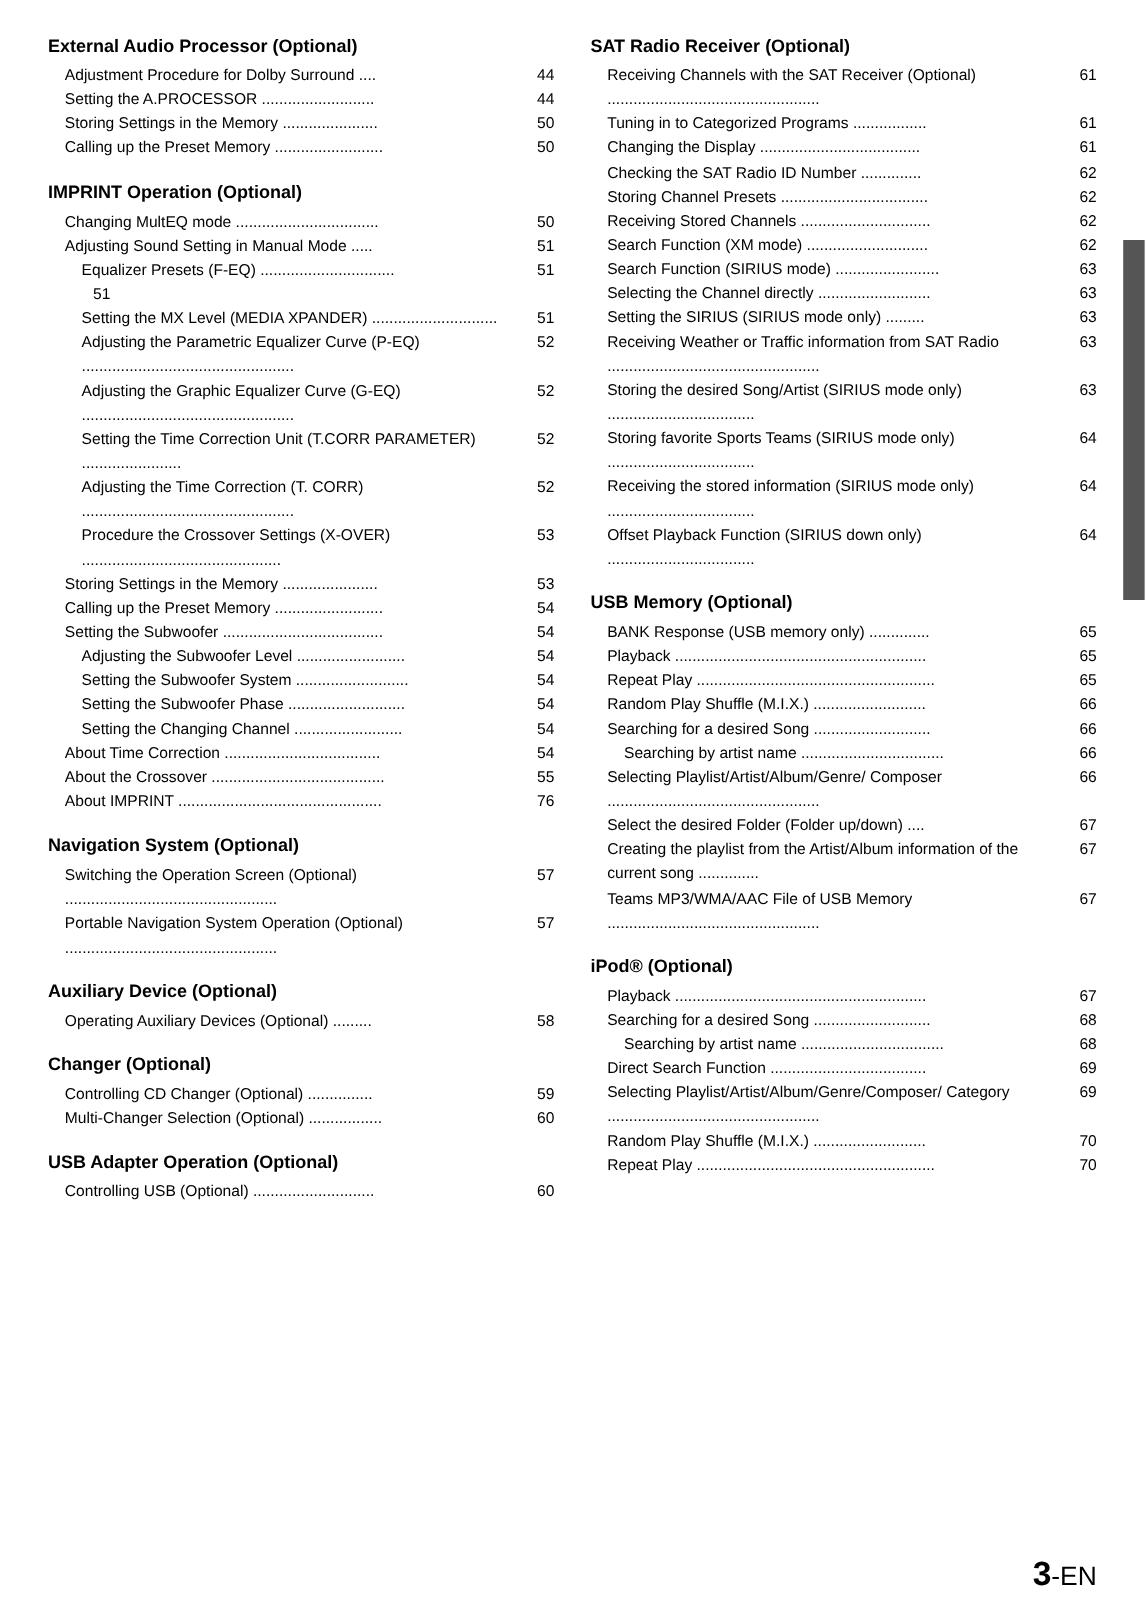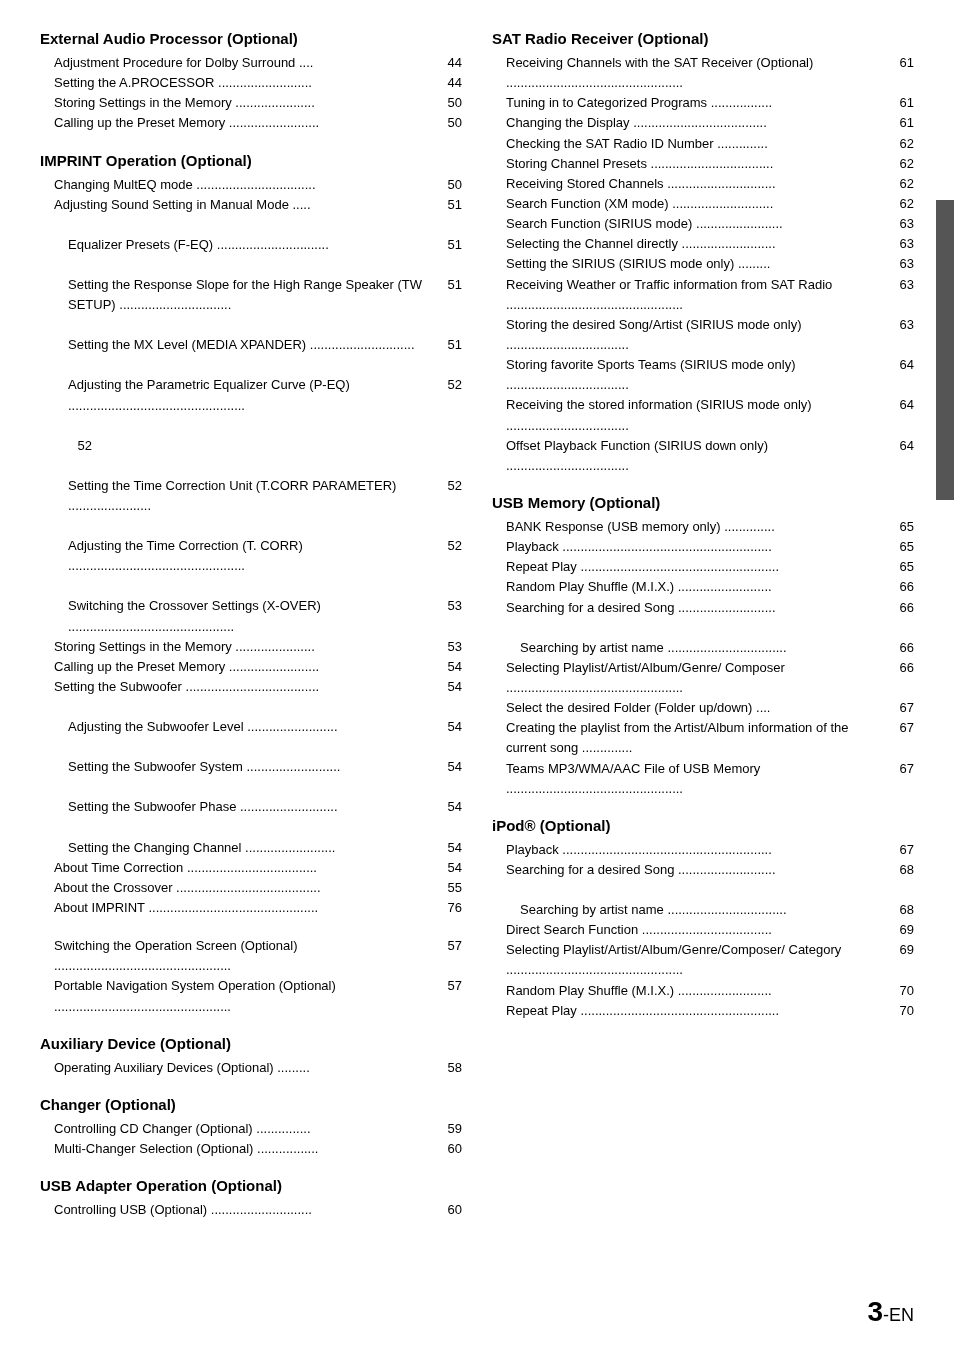--- a/index.html
+++ b/index.html
@@ -39,33 +39,33 @@
     .toc-entry .entry-text {
       flex: 1;
       padding-right: 4px;
     }
     .toc-entry .page-num {
       white-space: nowrap;
       min-width: 24px;
       text-align: right;
     }
     .indent-1 { padding-left: 14px; }
-    .indent-2 { padding-left: 28px; margin-top: 20px; }
+    .indent-2 { padding-left: 28px; }
 
     
     .page-footer {
       position: absolute;
       bottom: 20px;
       right: 40px;
       font-size: 28px;
       font-weight: bold;
       color: #000;
     }
     .page-footer .en {
-      font-size: 18px;
+      font-size: 22px;
       font-weight: normal;
     }
 
     
     .side-tab {
       position: absolute;
       right: 0;
       top: 200px;
       width: 18px;
       background: #555;
@@ -107,44 +107,44 @@
         </div>
         <div class="toc-entry indent-1">
           <span class="entry-text">Adjusting Sound Setting in Manual Mode  .....</span>
           <span class="page-num">51</span>
         </div>
         <div class="toc-entry indent-2">
           <span class="entry-text">Equalizer Presets (F-EQ)  ...............................</span>
           <span class="page-num">51</span>
         </div>
         <div class="toc-entry indent-2">
-          <span class="entry-text">Setting the Response Slope for the High Range Speaker (TW SETUP)  ...............................</span>
           <span class="page-num">51</span>
         </div>
         <div class="toc-entry indent-2">
           <span class="entry-text">Setting the MX Level (MEDIA XPANDER)  .............................</span>
           <span class="page-num">51</span>
         </div>
         <div class="toc-entry indent-2">
           <span class="entry-text">Adjusting the Parametric Equalizer Curve (P-EQ)  .................................................</span>
           <span class="page-num">52</span>
         </div>
         <div class="toc-entry indent-2">
+          <span class="entry-text">Adjusting the Graphic Equalizer Curve (G-EQ)  .................................................</span>
           <span class="page-num">52</span>
         </div>
         <div class="toc-entry indent-2">
           <span class="entry-text">Setting the Time Correction Unit (T.CORR PARAMETER)  .......................</span>
           <span class="page-num">52</span>
         </div>
         <div class="toc-entry indent-2">
           <span class="entry-text">Adjusting the Time Correction (T. CORR)  .................................................</span>
           <span class="page-num">52</span>
         </div>
         <div class="toc-entry indent-2">
-          <span class="entry-text">Switching the Crossover Settings (X-OVER)  ..............................................</span>
+          <span class="entry-text">Procedure the Crossover Settings (X-OVER)  ..............................................</span>
           <span class="page-num">53</span>
         </div>
         <div class="toc-entry indent-1">
           <span class="entry-text">Storing Settings in the Memory  ......................</span>
           <span class="page-num">53</span>
         </div>
         <div class="toc-entry indent-1">
           <span class="entry-text">Calling up the Preset Memory  .........................</span>
           <span class="page-num">54</span>
         </div>
@@ -175,20 +175,21 @@
         <div class="toc-entry indent-1">
           <span class="entry-text">About the Crossover  ........................................</span>
           <span class="page-num">55</span>
         </div>
         <div class="toc-entry indent-1">
           <span class="entry-text">About IMPRINT  ...............................................</span>
           <span class="page-num">76</span>
         </div>
       </div>
       <div class="section">
+        <span class="section-title">Navigation System (Optional)</span>
         <div class="toc-entry indent-1">
           <span class="entry-text">Switching the Operation Screen (Optional)  .................................................</span>
           <span class="page-num">57</span>
         </div>
         <div class="toc-entry indent-1">
           <span class="entry-text">Portable Navigation System Operation (Optional)  .................................................</span>
           <span class="page-num">57</span>
         </div>
       </div>
       <div class="section">

